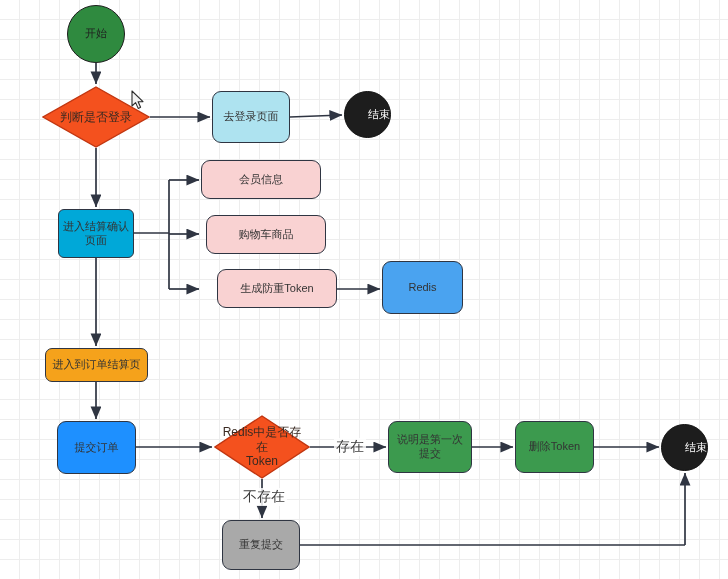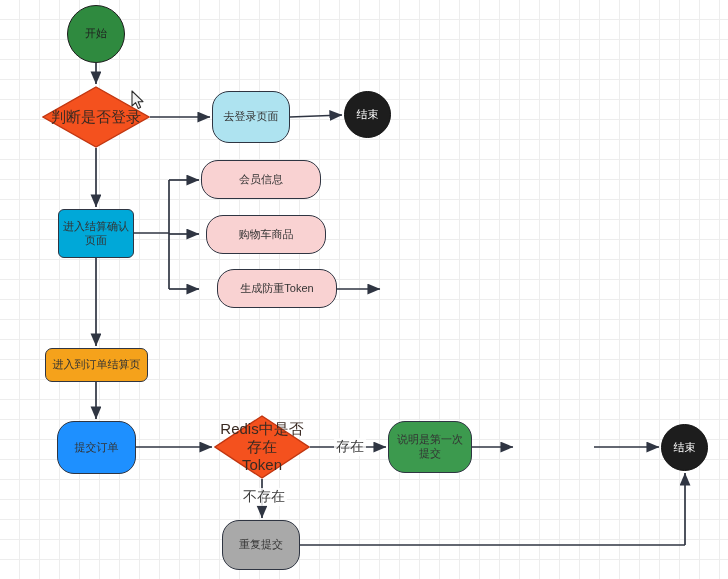--- a/index.html
+++ b/index.html
@@ -35,50 +35,51 @@
     display: flex;
     align-items: center;
     justify-content: center;
     text-align: center;
     line-height: 1.25;
     color: #333333;
     font-size: 11px;
     border: 1.6px solid #2f3542;
     white-space: pre-line;
   }
-  .node.rect { border-radius: 17px; }
+  .node.rect { border-radius: 9px; }
   .node.circle {
     border-radius: 50%;
     border-width: 1.4px;
   }
   .node.terminator-start {
     background: #2f8a3f;
     color: #1f1f1f;
     border-color: #1d1d1d;
   }
   .node.terminator-end {
     background: #1d1d1d;
     color: #ffffff;
     border-color: #121212;
+    justify-content: flex-end;
   }
   .node.decision {
     border: none;
     background: transparent;
   }
   .diamond-shape {
     position: absolute;
     left: 0; top: 0;
     width: 100%;
     height: 100%;
   }
   .diamond-label {
     position: relative;
     z-index: 2;
     color: #3a2a22;
-    font-size: 15px;
+    font-size: 12px;
     line-height: 1.2;
     padding: 0 4px;
   }
   .edge-label {
     position: absolute;
     font-size: 14px;
     color: #3d3d3d;
     background: rgba(255,255,255,0.82);
     padding: 0 2px;
     white-space: nowrap;
@@ -171,20 +172,23 @@
   </div>
 
   <div class="node rect" style="left:206px; top:215px; width:120px; height:39px; background:#f9d2d2;">
     <span>购物车商品</span>
   </div>
 
   <div class="node rect" style="left:201px; top:269px; width:120px; height:39px; background:#f9d2d2;margin-left:16px;">
     <span>生成防重Token</span>
   </div>
 
+  <div class="node rect" style="left:382px; top:261px; width:81px; height:53px; background:#4aa3f0;">
+    <span>Redis</span>
+  </div>
 
   <div class="node rect" style="left:45px; top:348px; width:103px; height:34px; background:#f5a21b; border-radius:7px;">
     <span>进入到订单结算页</span>
   </div>
 
   <div class="node rect" style="left:57px; top:421px; width:79px; height:53px; background:#1e90ff;">
     <span>提交订单</span>
   </div>
 
   <div class="node decision" style="left:214px; top:415px; width:96px; height:64px;">
@@ -193,20 +197,23 @@
     </svg>
     <span class="diamond-label">Redis中是否存在
 Token</span>
   </div>
 
   <div class="node rect" style="left:388px; top:421px; width:84px; height:52px; background:#3c9a4e;">
     <span>说明是第一次
 提交</span>
   </div>
 
+  <div class="node rect" style="left:515px; top:421px; width:79px; height:52px; background:#3c9a4e;">
+    <span>删除Token</span>
+  </div>
 
   <div class="node circle terminator-end" style="left:661px; top:424px; width:47px; height:47px;">
     <span>结束</span>
   </div>
 
   <div class="node rect" style="left:222px; top:520px; width:78px; height:50px; background:#a9a9a9;">
     <span>重复提交</span>
   </div>
 
   <span class="edge-label" style="left:334px; top:438px;">存在</span>

